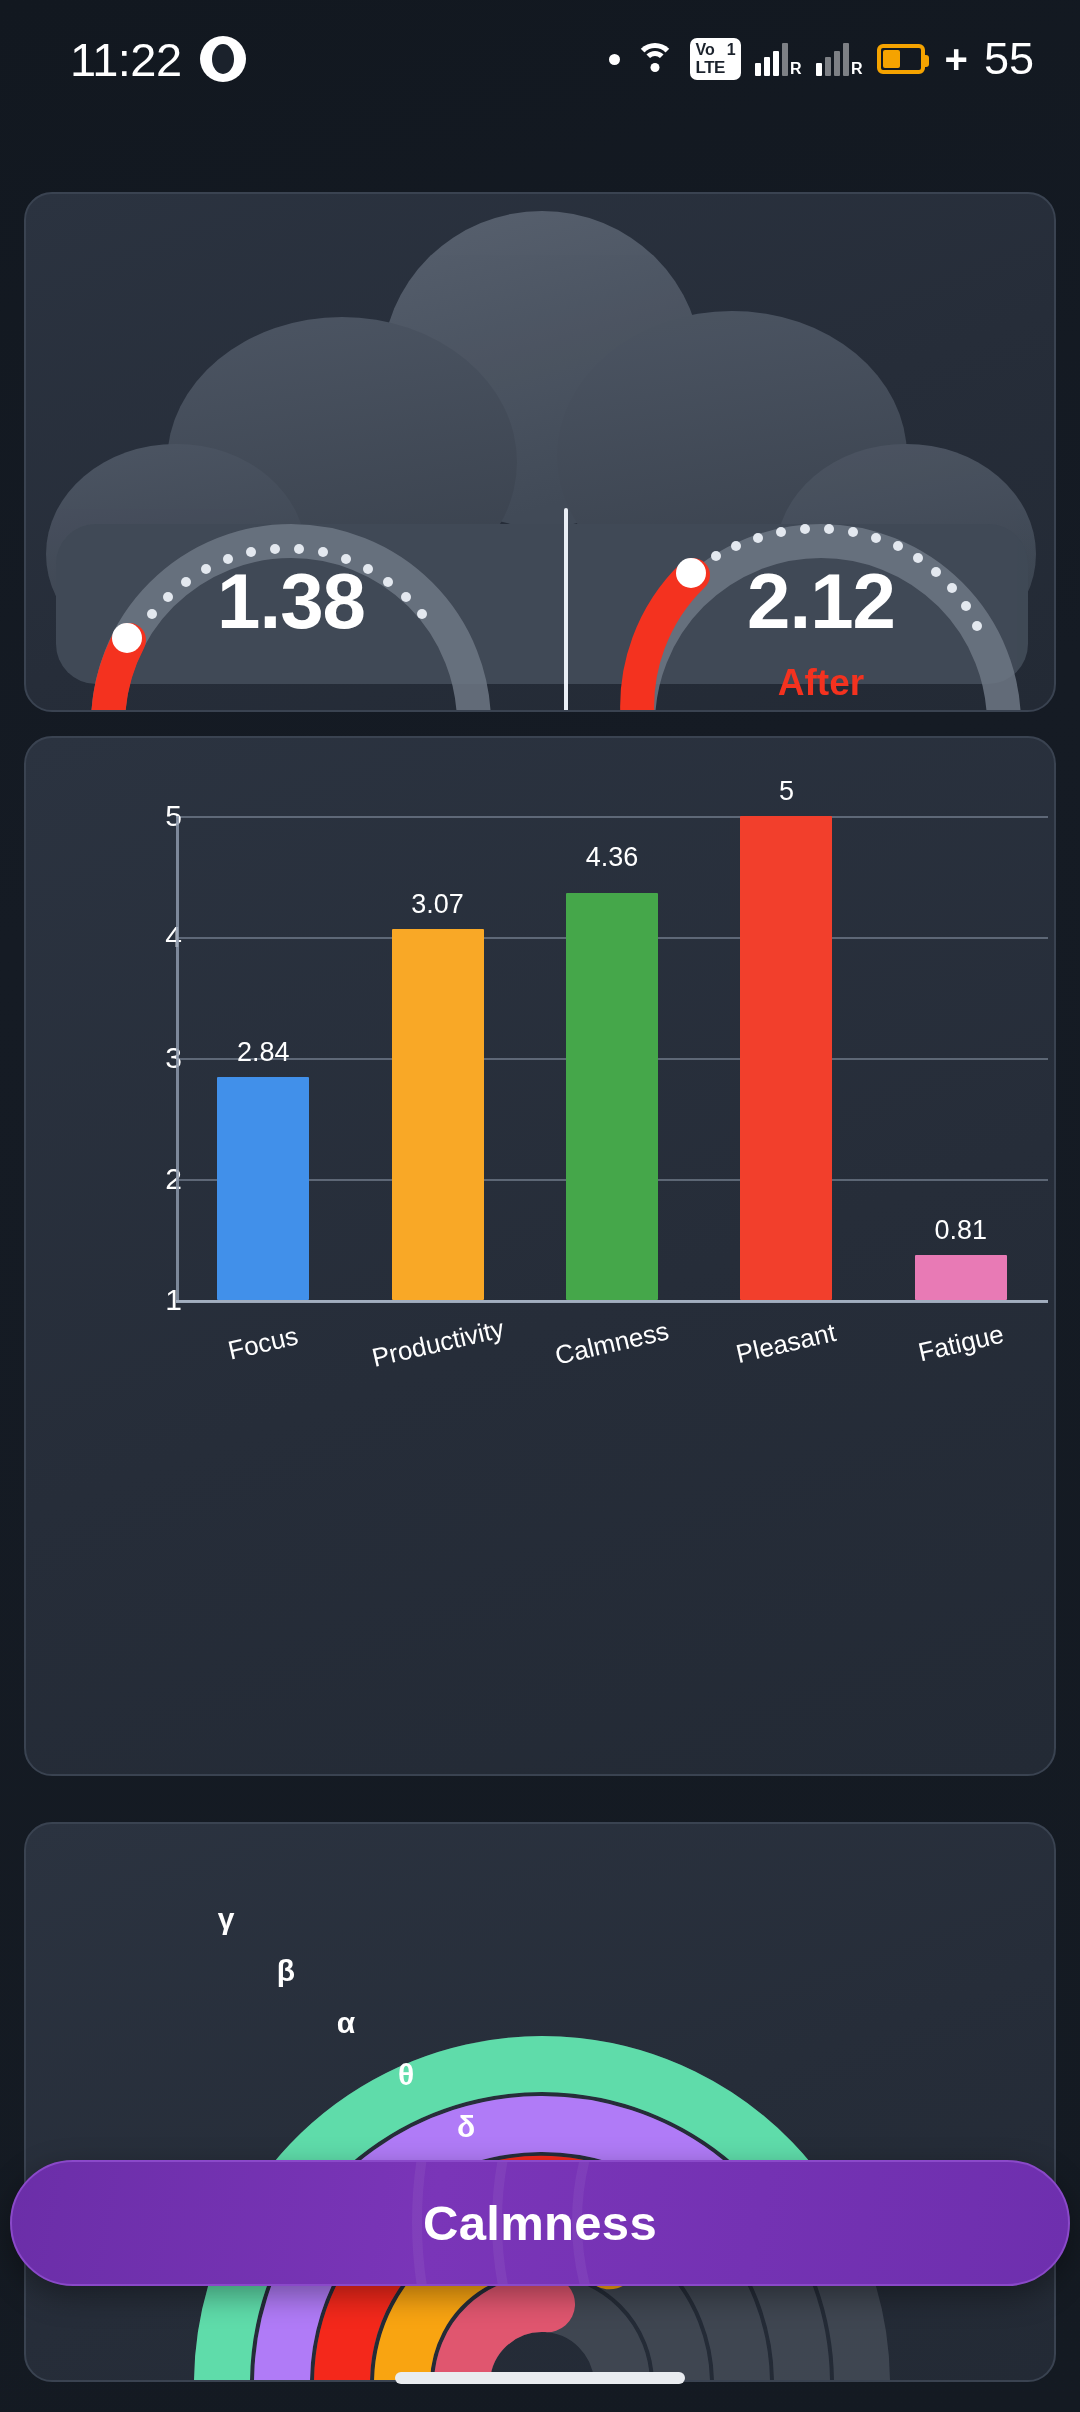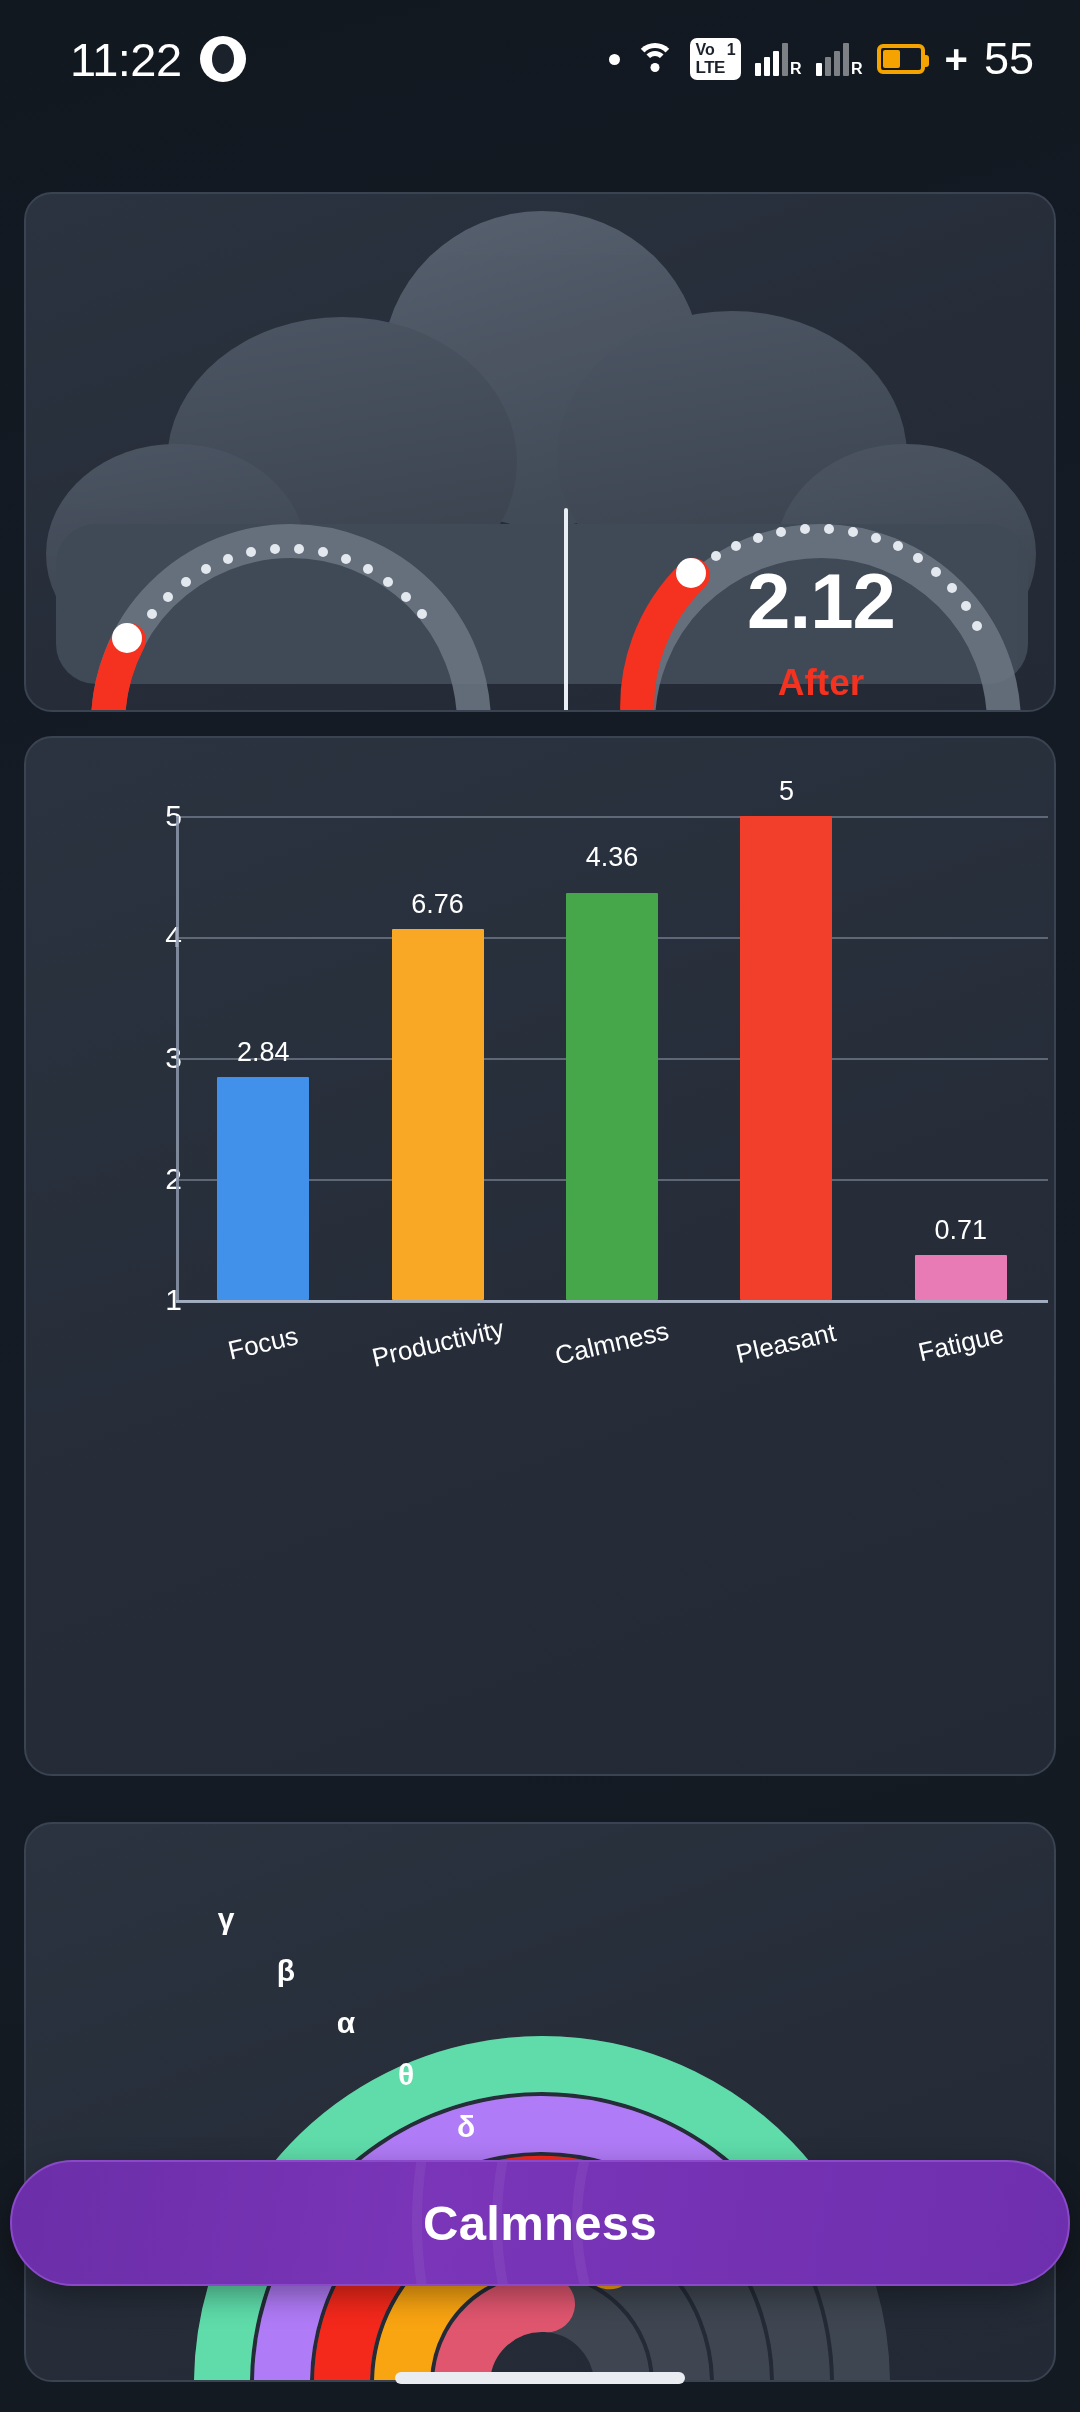--- a/index.html
+++ b/index.html
@@ -247,20 +247,21 @@
             <circle cx="243" cy="85" r="5"></circle>
           <circle cx="267" cy="88" r="5"></circle>
             <circle cx="290" cy="95" r="5"></circle>
           <circle cx="312" cy="105" r="5"></circle>
             <circle cx="332" cy="118" r="5"></circle>
           <circle cx="350" cy="133" r="5"></circle>
             <circle cx="366" cy="150" r="5"></circle>
         </g>
       </svg>
       <div class="readout">
+        <div class="value">1.38</div>
 
       </div>
     </div>
 
     <div class="gauge" id="gauge-after">
       <svg width="470" height="300" viewBox="0 0 470 300">
         <path d="M 52 260 A 183 183 0 0 1 418 260" fill="none" stroke="#6d7784" stroke-width="34" stroke-linecap="round" opacity="0.85"></path>
         <path d="M 52 260 A 183 183 0 0 1 107 111" fill="none" stroke="#f4321f" stroke-width="34" stroke-linecap="round"></path>
         <circle cx="105" cy="109" r="15" fill="#ffffff"></circle>
         <g fill="#e3e8ef">
@@ -300,30 +301,30 @@
         <div class="gridline" style="top: 199px;"></div>
         <div class="ytick" style="top: 199px;">4</div>
         <div class="gridline" style="top: 78px;"></div>
         <div class="ytick" style="top: 78px;">5</div>
         <div class="axis-v" style="top: 78px; height: 484px;"></div>
         <div class="axis-h" style="left: 150px; width: 872px; top: 562px;"></div>
         <div class="bar" style="left: 191.2px; top: 339.36px; width: 92px; height: 222.64px; background: rgb(65, 144, 234);"></div>
         <div class="bar-label" style="left: 237.2px; top: 299.36px;">2.84</div>
         <div class="cat-label" style="left: 237.2px; top: 590px; transform: translateX(-50%) rotate(-13deg);">Focus</div>
         <div class="bar" style="left: 365.6px; top: 190.53px; width: 92px; height: 371.47px; background: rgb(249, 168, 38);"></div>
-        <div class="bar-label" style="left: 411.6px; top: 150.53px;">6.76</div>
+        <div class="bar-label" style="left: 411.6px; top: 150.53px;">3.07</div>
         <div class="cat-label" style="left: 411.6px; top: 590px; transform: translateX(-50%) rotate(-13deg);">Productivity</div>
         <div class="bar" style="left: 540px; top: 155.44px; width: 92px; height: 406.56px; background: rgb(69, 167, 74);"></div>
         <div class="bar-label" style="left: 586px; top: 104px;">4.36</div>
         <div class="cat-label" style="left: 586px; top: 590px; transform: translateX(-50%) rotate(-13deg);">Calmness</div>
         <div class="bar" style="left: 714.4px; top: 78px; width: 92px; height: 484px; background: rgb(242, 63, 44);"></div>
         <div class="bar-label" style="left: 760.4px; top: 38px;">5</div>
         <div class="cat-label" style="left: 760.4px; top: 590px; transform: translateX(-50%) rotate(-13deg);">Pleasant</div>
         <div class="bar" style="left: 888.8px; top: 517.23px; width: 92px; height: 44.77px; background: rgb(232, 122, 181);"></div>
-        <div class="bar-label" style="left: 934.8px; top: 477.23px;">0.71</div>
+        <div class="bar-label" style="left: 934.8px; top: 477.23px;">0.81</div>
         <div class="cat-label" style="left: 934.8px; top: 590px; transform: translateX(-50%) rotate(-13deg);">Fatigue</div>
       </div>
     <div class="axis-title">score</div>
   </div>
 
   <div class="card" id="radial-card">
     <div class="radial-wrap">
       <svg width="1032" height="560" viewBox="0 0 1032 560">
         <g stroke-linecap="round" fill="none">
 

